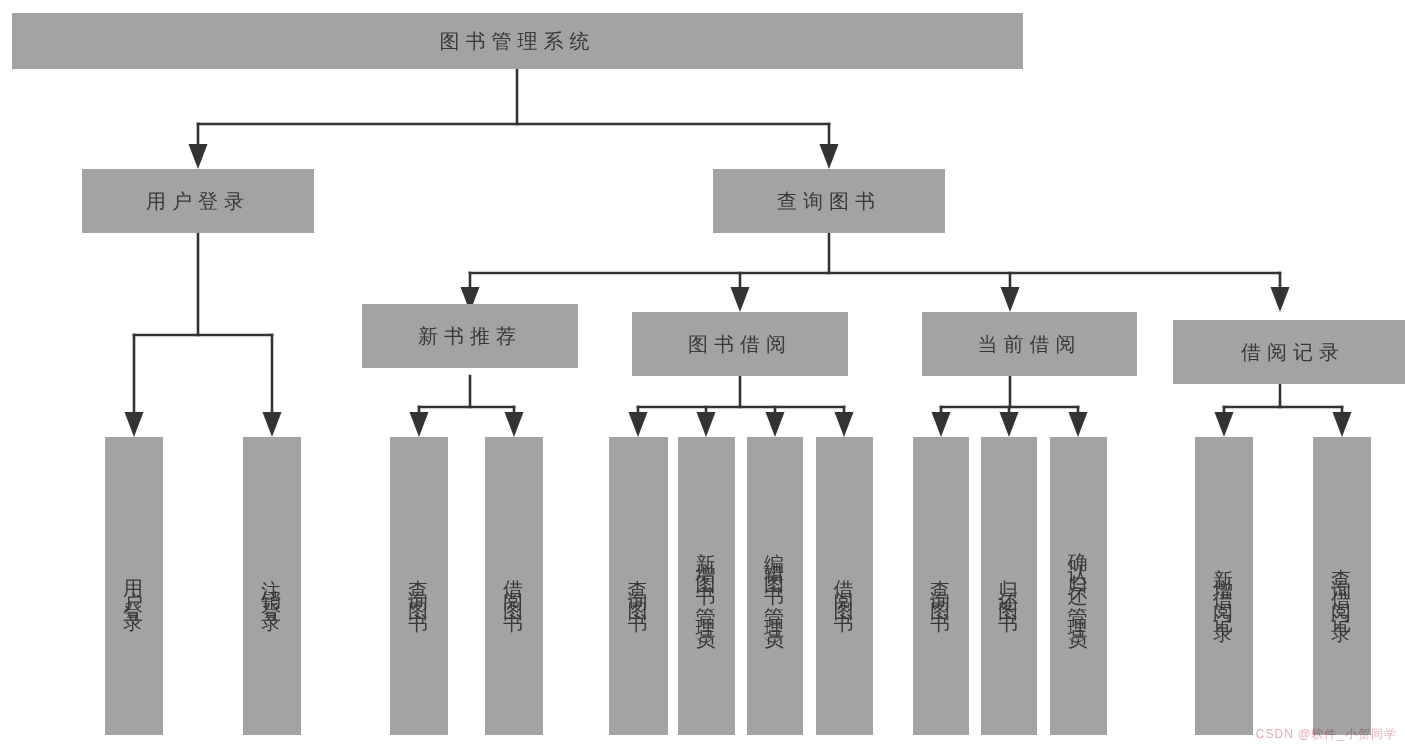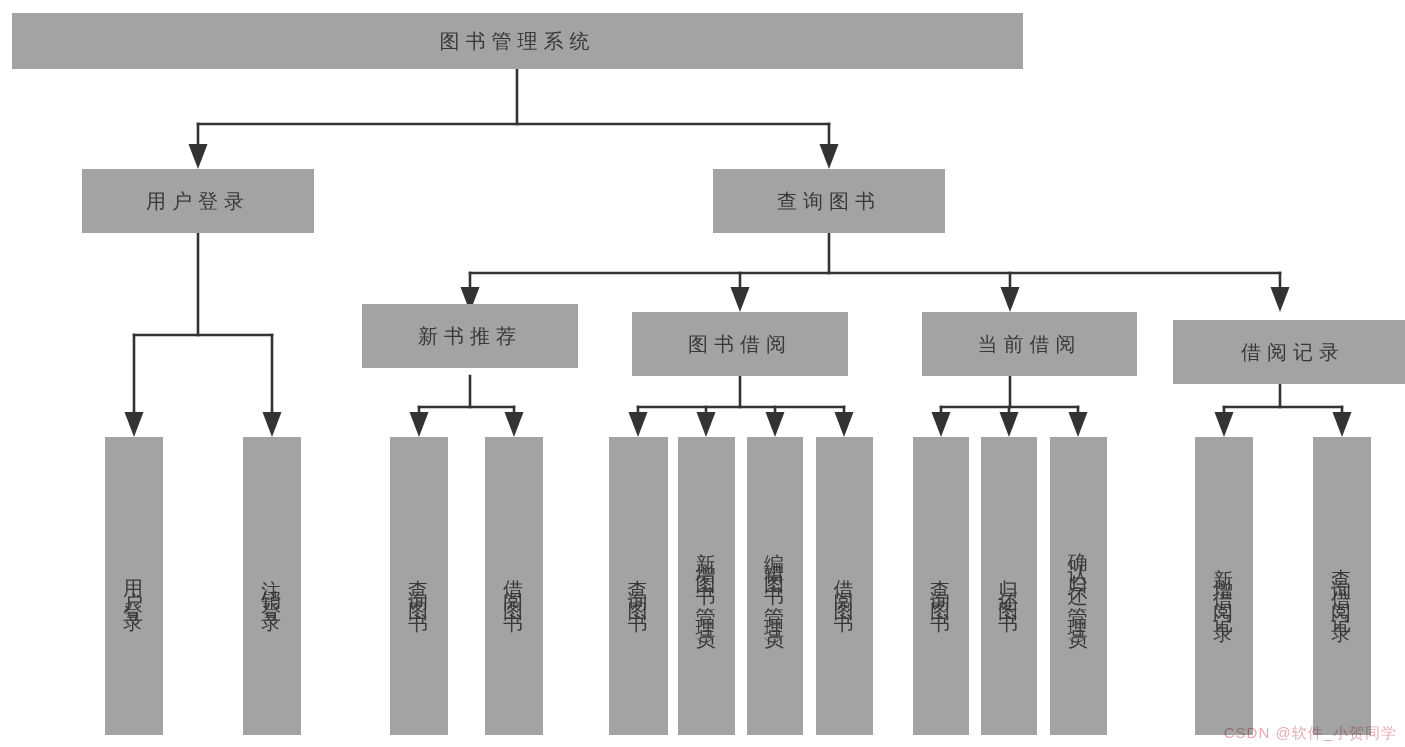--- a/index.html
+++ b/index.html
@@ -34,21 +34,21 @@
     letter-spacing:11px;
     white-space:nowrap;
     font-size:20px;
     color:#383838;
   }
   #watermark{
     position:absolute;
     right:8px;
     bottom:4px;
     z-index:3;
-    font-size:15px;
+    font-size:12px;
     letter-spacing:1px;
     color:rgba(201,79,90,0.48);
     mix-blend-mode:multiply;
     white-space:nowrap;
   }
 </style>
 </head>
 <body>
 
 <div id="stage">

